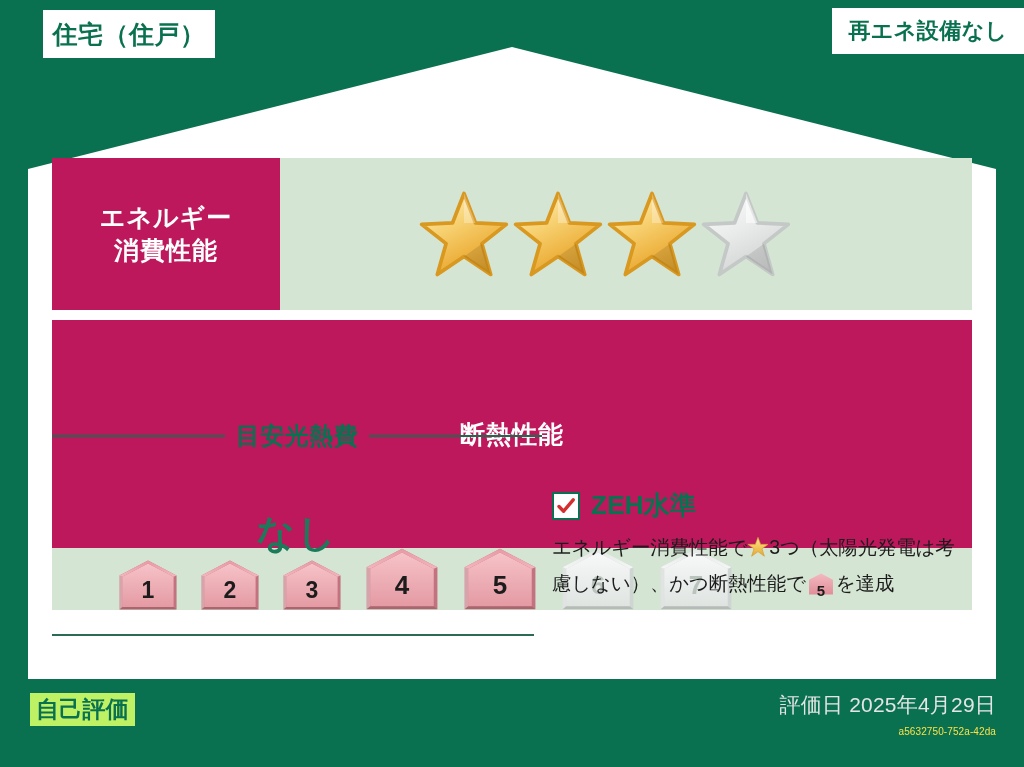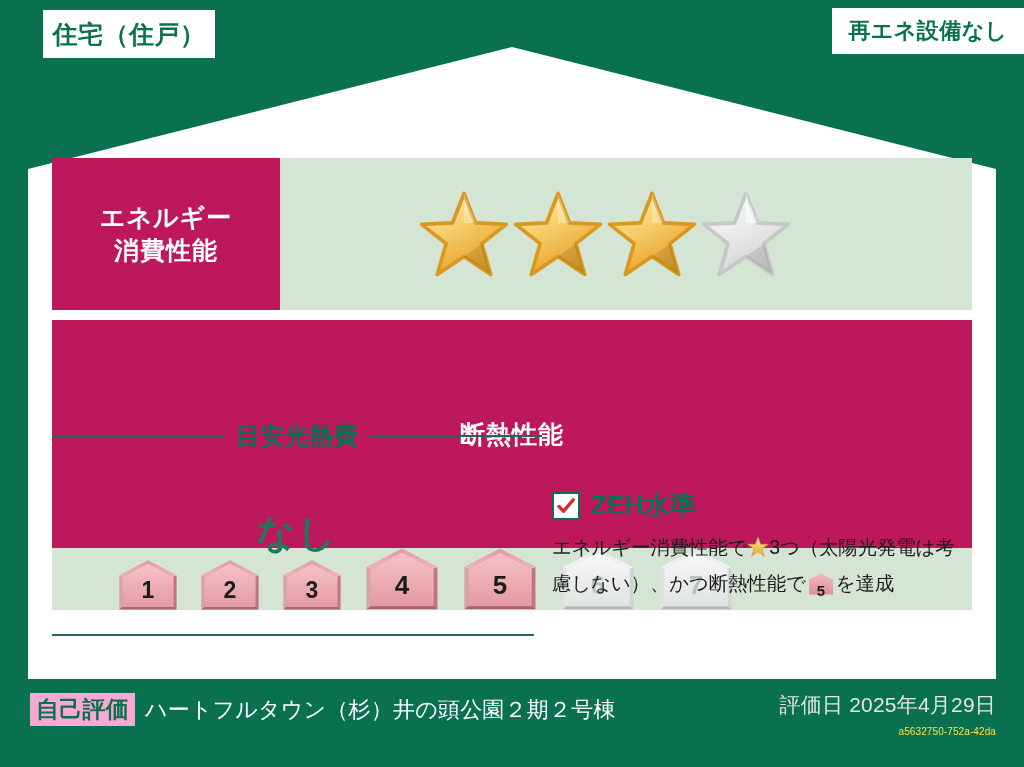--- a/index.html
+++ b/index.html
@@ -266,21 +266,21 @@
   }
   #footer-left {
     position: absolute;
     left: 30px;
     top: 14px;
     display: flex;
     align-items: center;
     gap: 10px;
   }
   #self-eval-badge {
-    background: #f9a8d4;
+    background: #bef264;
     color: #0a7150;
     font-size: 23px;
     font-weight: bold;
     padding: 3px 6px 4px 6px;
     line-height: 1.15;
     letter-spacing: 0.01em;
   }
   #property-name {
     font-size: 22px;
     color: #ffffff;
@@ -565,21 +565,20 @@
               </linearGradient>
             </defs>
             <polygon points="50,2 96,26 96,82 4,82 4,26" fill="url(#ihg)"></polygon>
           </svg><span class="inline-house-num">5</span></span><span>を達成</span>
     </div>
   </div>
 
   <div id="footer">
     <div id="footer-left">
       <div id="self-eval-badge">自己評価</div>
-      <div id="property-name">ハートフルタウン（杉）井の頭公園２期２号棟</div>
     </div>
     <div id="footer-right">
       <div id="eval-date">評価日 2025年4月29日</div>
       <div id="eval-id">a5632750-752a-42da</div>
     </div>
   </div>
 
 </div>
 
 </body></html>

